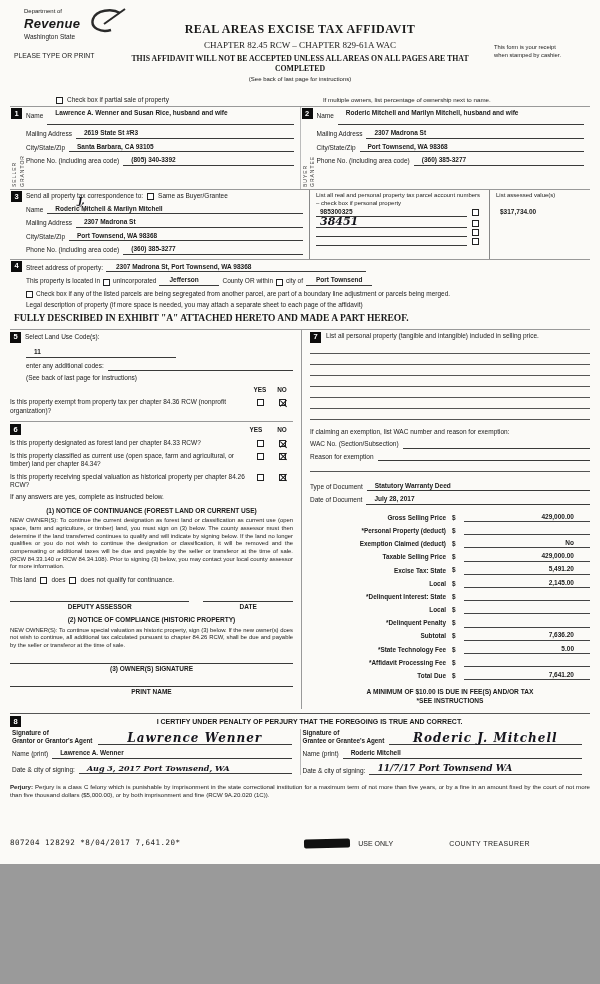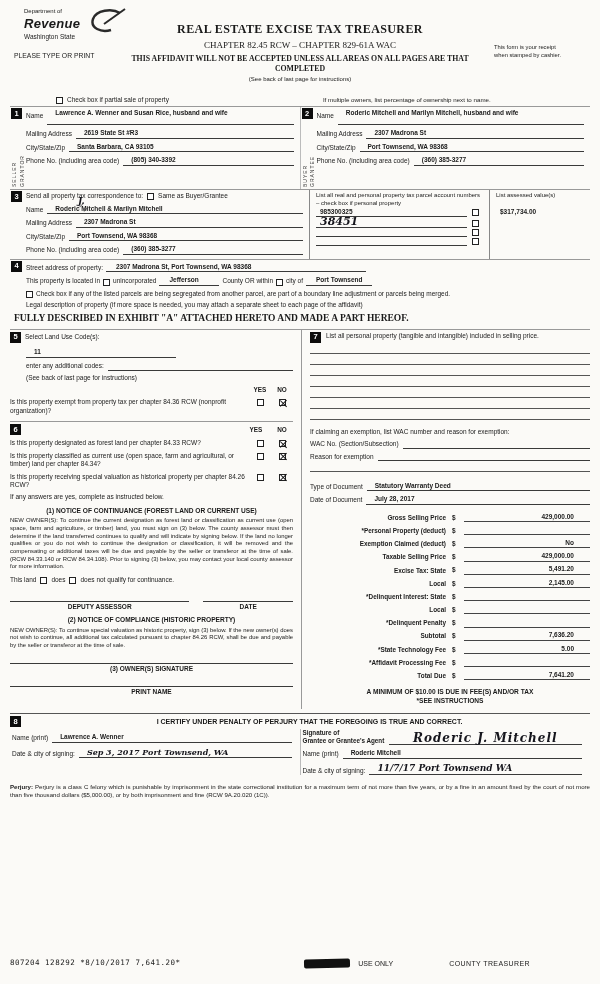--- a/index.html
+++ b/index.html
@@ -1,18 +1,18 @@
 <!DOCTYPE html>
 <html><head>
 <meta charset="utf-8">
 <style>
   * { margin:0; padding:0; box-sizing:border-box; }
   html,body { background:#9a9a9a; }
   .page {
-    width:600px; height:984px; margin:0 auto; position:relative;
+    width:600px; height:864px; margin:0 auto; position:relative;
     background:#fbfaf7; color:#1a1a1a;
     font-family:"Liberation Sans", sans-serif;
     font-size:6.5px; line-height:1.3; overflow:hidden;
     padding:6px 10px;
   }
   .bold { font-weight:bold; }
   .hand { font-family:"DejaVu Serif", serif; font-style:italic; font-weight:bold; color:#15151c; }
   .mono { font-family:"DejaVu Sans Mono", monospace; }
 
   
@@ -141,21 +141,21 @@
     <div class="logo">
       <svg width="40" height="28" viewBox="0 0 40 28">
         <path d="M34 5 C 26 0, 10 2, 7 11 C 4 20, 15 25, 25 22" fill="none" stroke="#2a2a2a" stroke-width="2.4"></path>
         <path d="M39 1 L 18 16" stroke="#2a2a2a" stroke-width="2"></path>
       </svg>
       <div class="dept">Department of</div>
       <div class="rev">Revenue</div>
       <div class="wast">Washington State</div>
     </div>
     <div class="title-block">
-      <div class="title">REAL ESTATE EXCISE TAX TREASURER</div>
+      <div class="title">REAL AREAS EXCISE TAX AFFIDAVIT</div>
       <div class="chapter">CHAPTER 82.45 RCW – CHAPTER 829-61A WAC</div>
       <div class="warning">THIS AFFIDAVIT WILL NOT BE ACCEPTED UNLESS ALL AREAS ON ALL PAGES ARE THAT COMPLETED</div>
       <div class="see-back">(See back of last page for instructions)</div>
     </div>
     <div class="please-type">PLEASE TYPE OR PRINT</div>
     <div class="receipt-note">
       <div>This form is your receipt</div>
       <div>when stamped by cashier.</div>
     </div>
   </div>
@@ -497,27 +497,34 @@
     </div>
   </div>
 
   <div class="sec8">
     <div class="sec8-head">
       <span class="sec-num">8</span>
       <span class="certify">I CERTIFY UNDER PENALTY OF PERJURY THAT THE FOREGOING IS TRUE AND CORRECT.</span>
     </div>
     <div class="sec8-cols">
       <div class="sig-col">
+        <div class="sig-top">
+          <span class="sig-label">
+            <div>Signature of</div>
+            <div>Grantor or Grantor's Agent</div>
+          </span>
+          <span class="sig-line"><span class="hand signature">Lawrence Wenner</span></span>
+        </div>
         <div class="frow">
           <span class="lbl">Name (print)</span>
           <span class="fill val">Lawrence A. Wenner</span>
         </div>
         <div class="frow">
           <span class="lbl">Date &amp; city of signing:</span>
-          <span class="fill hand" style="font-size:8px;">Sep 3, 2017 Port Townsend, WA</span>
+          <span class="fill hand" style="font-size:8px;">Aug 3, 2017 Port Townsend, WA</span>
         </div>
       </div>
       <div class="sig-col">
         <div class="sig-top">
           <span class="sig-label">
             <div>Signature of</div>
             <div>Grantee or Grantee's Agent</div>
           </span>
           <span class="sig-line"><span class="hand signature">Roderic J. Mitchell</span></span>
         </div>
@@ -532,19 +539,19 @@
       </div>
     </div>
   </div>
 
   <div class="perjury">
     <span class="bold">Perjury:</span>
     <span>Perjury is a class C felony which is punishable by imprisonment in the state correctional institution for a maximum term of not more than five years, or by a fine in an amount fixed by the court of not more than five thousand dollars ($5,000.00), or by both imprisonment and fine (RCW 9A.20.020 (1C)).</span>
   </div>
 
   <div class="footer">
-    <span class="mono">807204 128292 *8/10/2017 7,641.20*</span>
+    <span class="mono">807204 128292 *8/04/2017 7,641.20*</span>
     <span class="scribble"></span>
     <span class="use-only">USE ONLY</span>
     <span class="county-treasurer">COUNTY TREASURER</span>
   </div>
 
 </div>
 
 </body></html>

